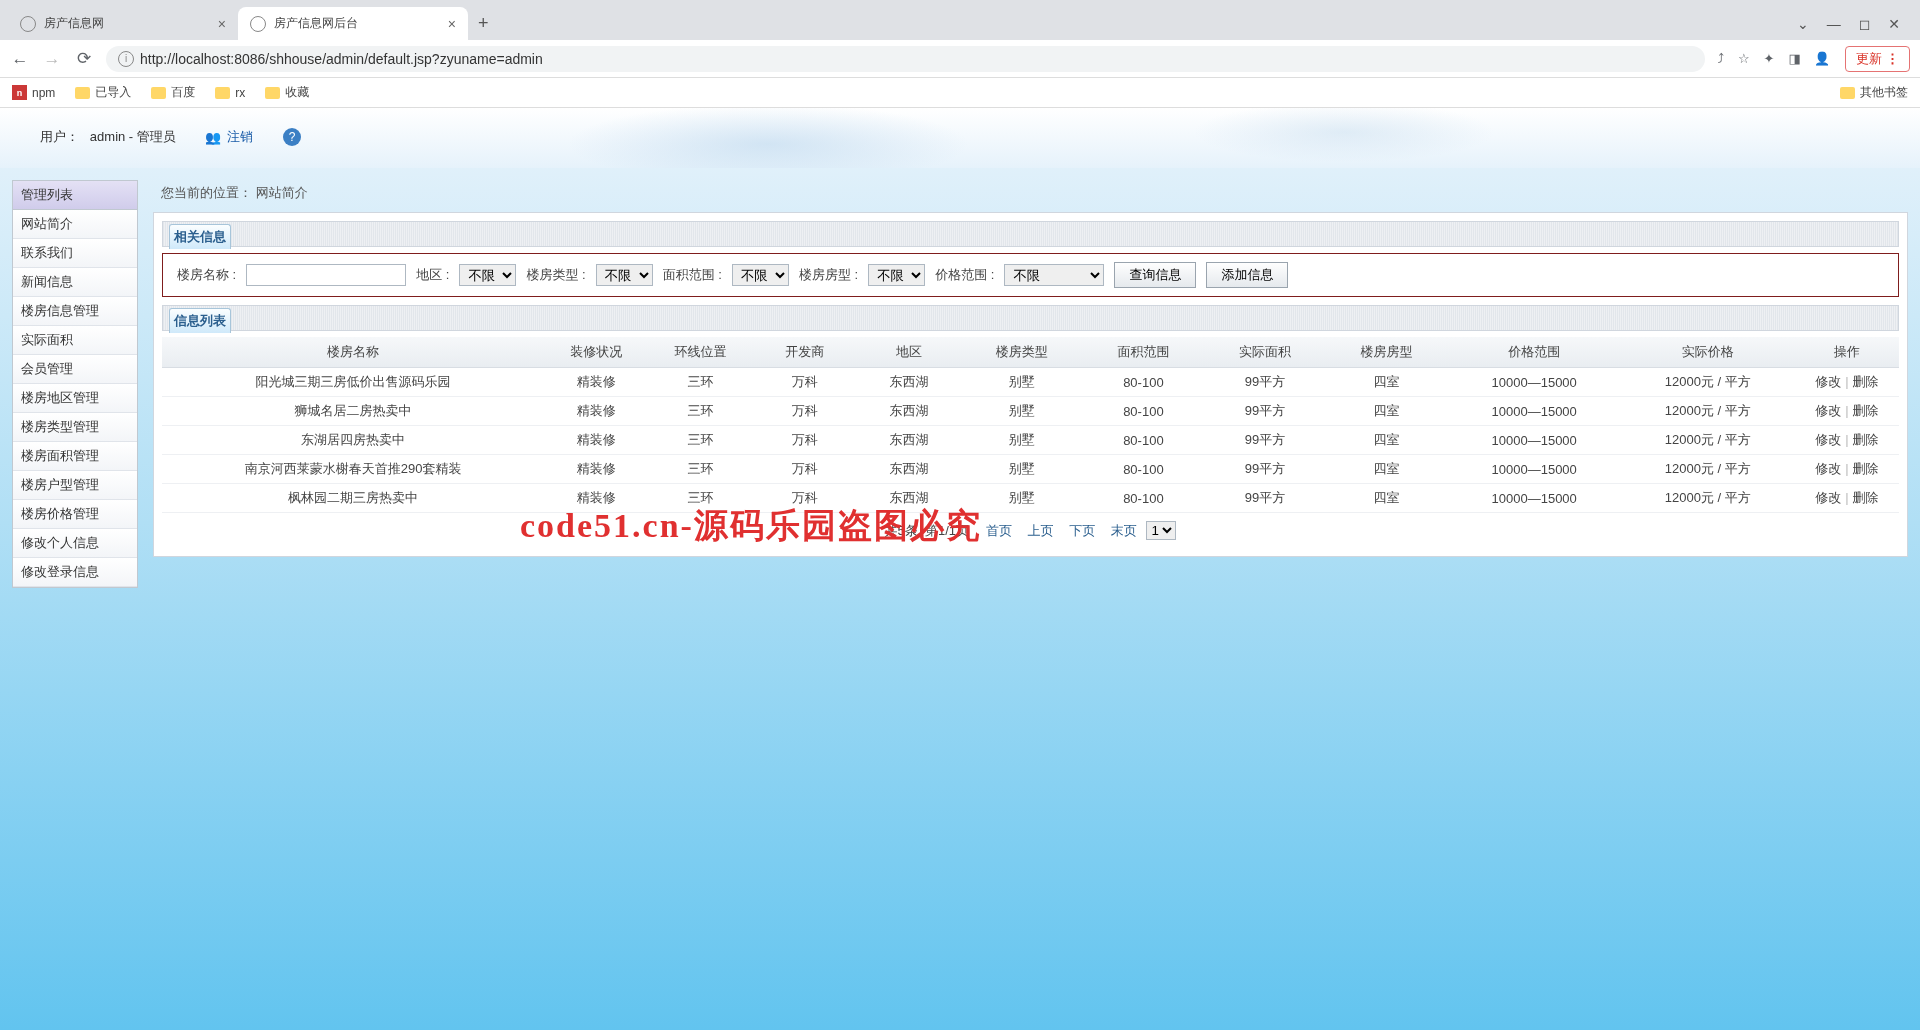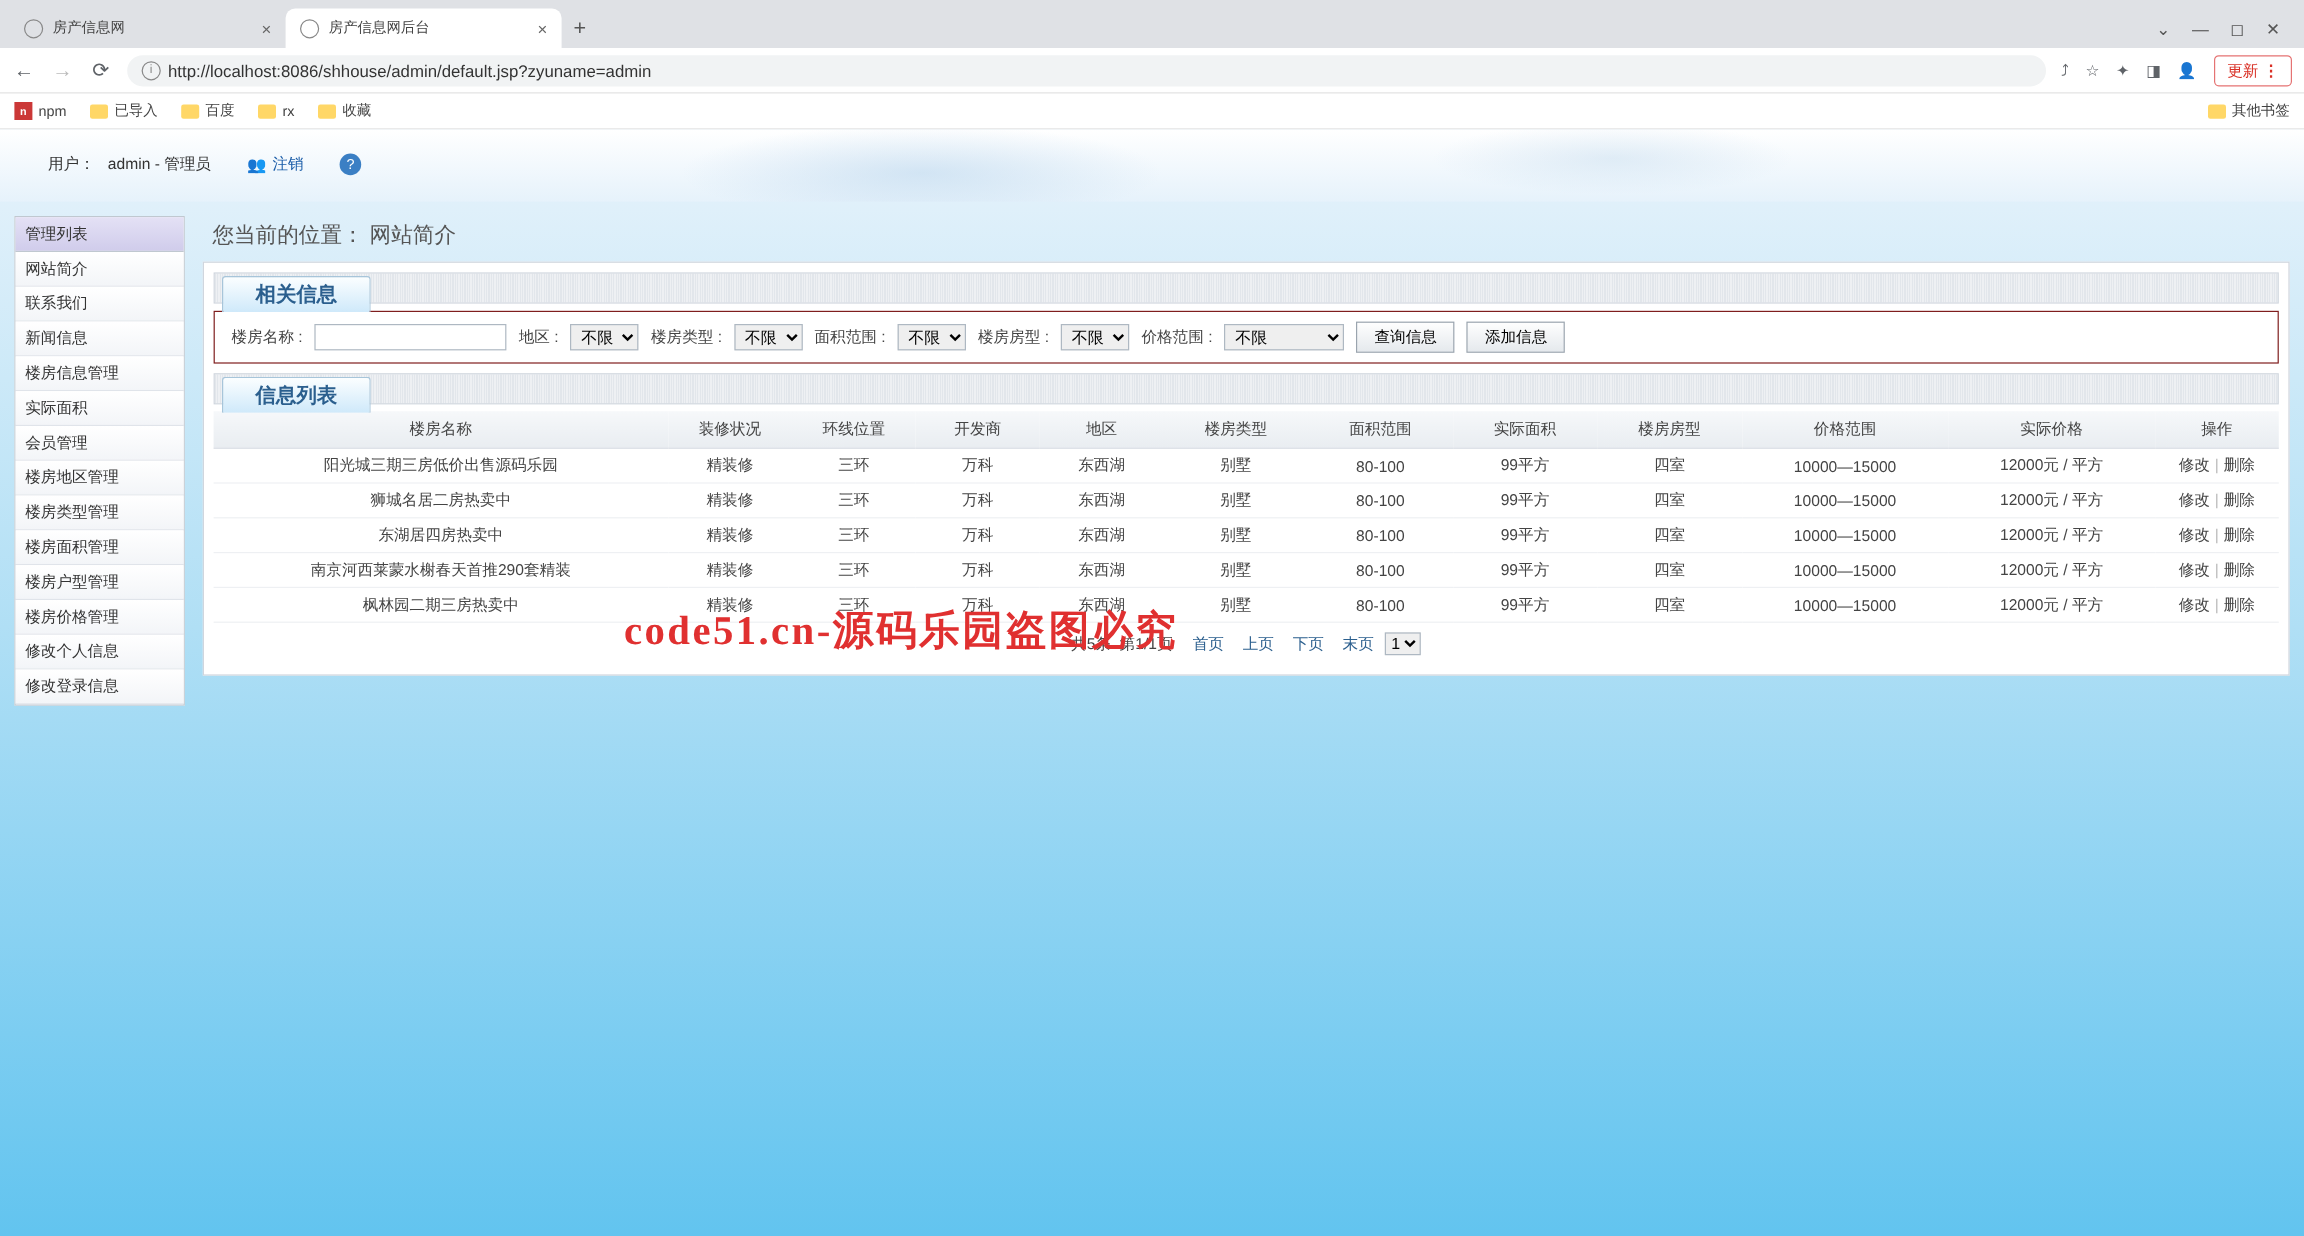--- a/index.html
+++ b/index.html
@@ -32,30 +32,30 @@
 
 .page { background: linear-gradient(180deg, #e8f3fb 0%, #b0dff5 45%, #62c4ef 100%); height: calc(1030px - 108px); position: relative; }
 .header-banner { height: 60px; background: linear-gradient(180deg, #fff 0%, #e6f2fb 100%); position: relative; text-decoration: underline; }
 .header-clouds { position: absolute; inset: 0; background: radial-gradient(ellipse 200px 40px at 40% 60%, rgba(180,210,235,0.5), transparent), radial-gradient(ellipse 150px 30px at 70% 40%, rgba(190,215,235,0.4), transparent); }
 .user-info { position: absolute; left: 40px; top: 20px; font-size: 13px; color: #333; display: flex; align-items: center; gap: 30px; }
 .logout-link { color: #1a5ca8; display: flex; align-items: center; gap: 5px; cursor: pointer; }
 .help-icon { width: 18px; height: 18px; background: #3b7fc4; color: #fff; border-radius: 50%; display: inline-flex; align-items: center; justify-content: center; font-size: 12px; cursor: pointer; }
 .body-wrap { display: flex; gap: 15px; padding: 12px; }
 
 
-.sidebar { width: 142px; background: #fff; border: 1px solid #c0c8d0; }
+.sidebar { width: 126px; background: #fff; border: 1px solid #c0c8d0; }
 .sidebar-header { background: linear-gradient(180deg, #e4e1f5 0%, #d0cceb 100%); padding: 5px 8px; font-size: 13px; color: #333; border-bottom: 1px solid #c0c8d0; }
 .sidebar-item { padding: 5px 8px; font-size: 13px; color: #333; border-bottom: 1px solid #e0e4ea; cursor: pointer; background: linear-gradient(180deg, #fff, #f3f5f8); }
 
 
 .main { flex: 1; }
-.breadcrumb { color: #555; font-size: 18px; padding: 4px 8px 10px; }
+.breadcrumb { color: #555; font-size: 13px; padding: 4px 8px 10px; }
 .panel { background: #fff; border: 1px solid #d0d6de; padding: 8px; }
 .section-header { background: repeating-linear-gradient(90deg, #e2e6eb 0, #e2e6eb 1px, #eef0f3 1px, #eef0f3 2px); border: 1px solid #d0d6de; height: 26px; margin-bottom: 6px; position: relative; }
-.section-tab { position: absolute; left: 6px; top: 2px; background: linear-gradient(180deg, #fbfeff, #cfe9fa); border: 1px solid #a7c5da; border-bottom: none; border-radius: 3px 3px 0 0; padding: 3px 27px; font-size: 17px; font-weight: bold; color: #2b5f8e; }
+.section-tab { position: absolute; left: 6px; top: 2px; background: linear-gradient(180deg, #fbfeff, #cfe9fa); border: 1px solid #a7c5da; border-bottom: none; border-radius: 3px 3px 0 0; padding: 3px 4px; font-size: 13px; font-weight: bold; color: #2b5f8e; }
 .filter-row { border: 1px solid #7f1d1d; padding: 8px 14px; display: flex; align-items: center; gap: 10px; font-size: 13px; color: #444; margin-bottom: 8px; flex-wrap: wrap; }
 .filter-row label { white-space: nowrap; }
 .text-input { border: 1px solid #aeb8c2; padding: 2px 4px; height: 22px; width: 160px; }
 .select-input { border: 1px solid #aeb8c2; padding: 1px 4px; height: 22px; }
 .btn { border: 1px solid #9aa4ae; background: linear-gradient(180deg, #fefefe, #e5e9ed); padding: 3px 14px; cursor: pointer; font-size: 13px; }
 
 .data-table { width: 100%; border-collapse: collapse; font-size: 13px; }
 .data-table th { background: linear-gradient(180deg, #f6f8fa, #e9edf1); padding: 6px 16px; color: #444; font-weight: normal; border-bottom: 1px solid #d8dde3; margin-top: 20px; }
 .data-table td { padding: 5px 4px; text-align: center; color: #444; border-bottom: 1px solid #eef0f3; }
 .op-link { color: #444; cursor: pointer; margin-top: 11px; }

